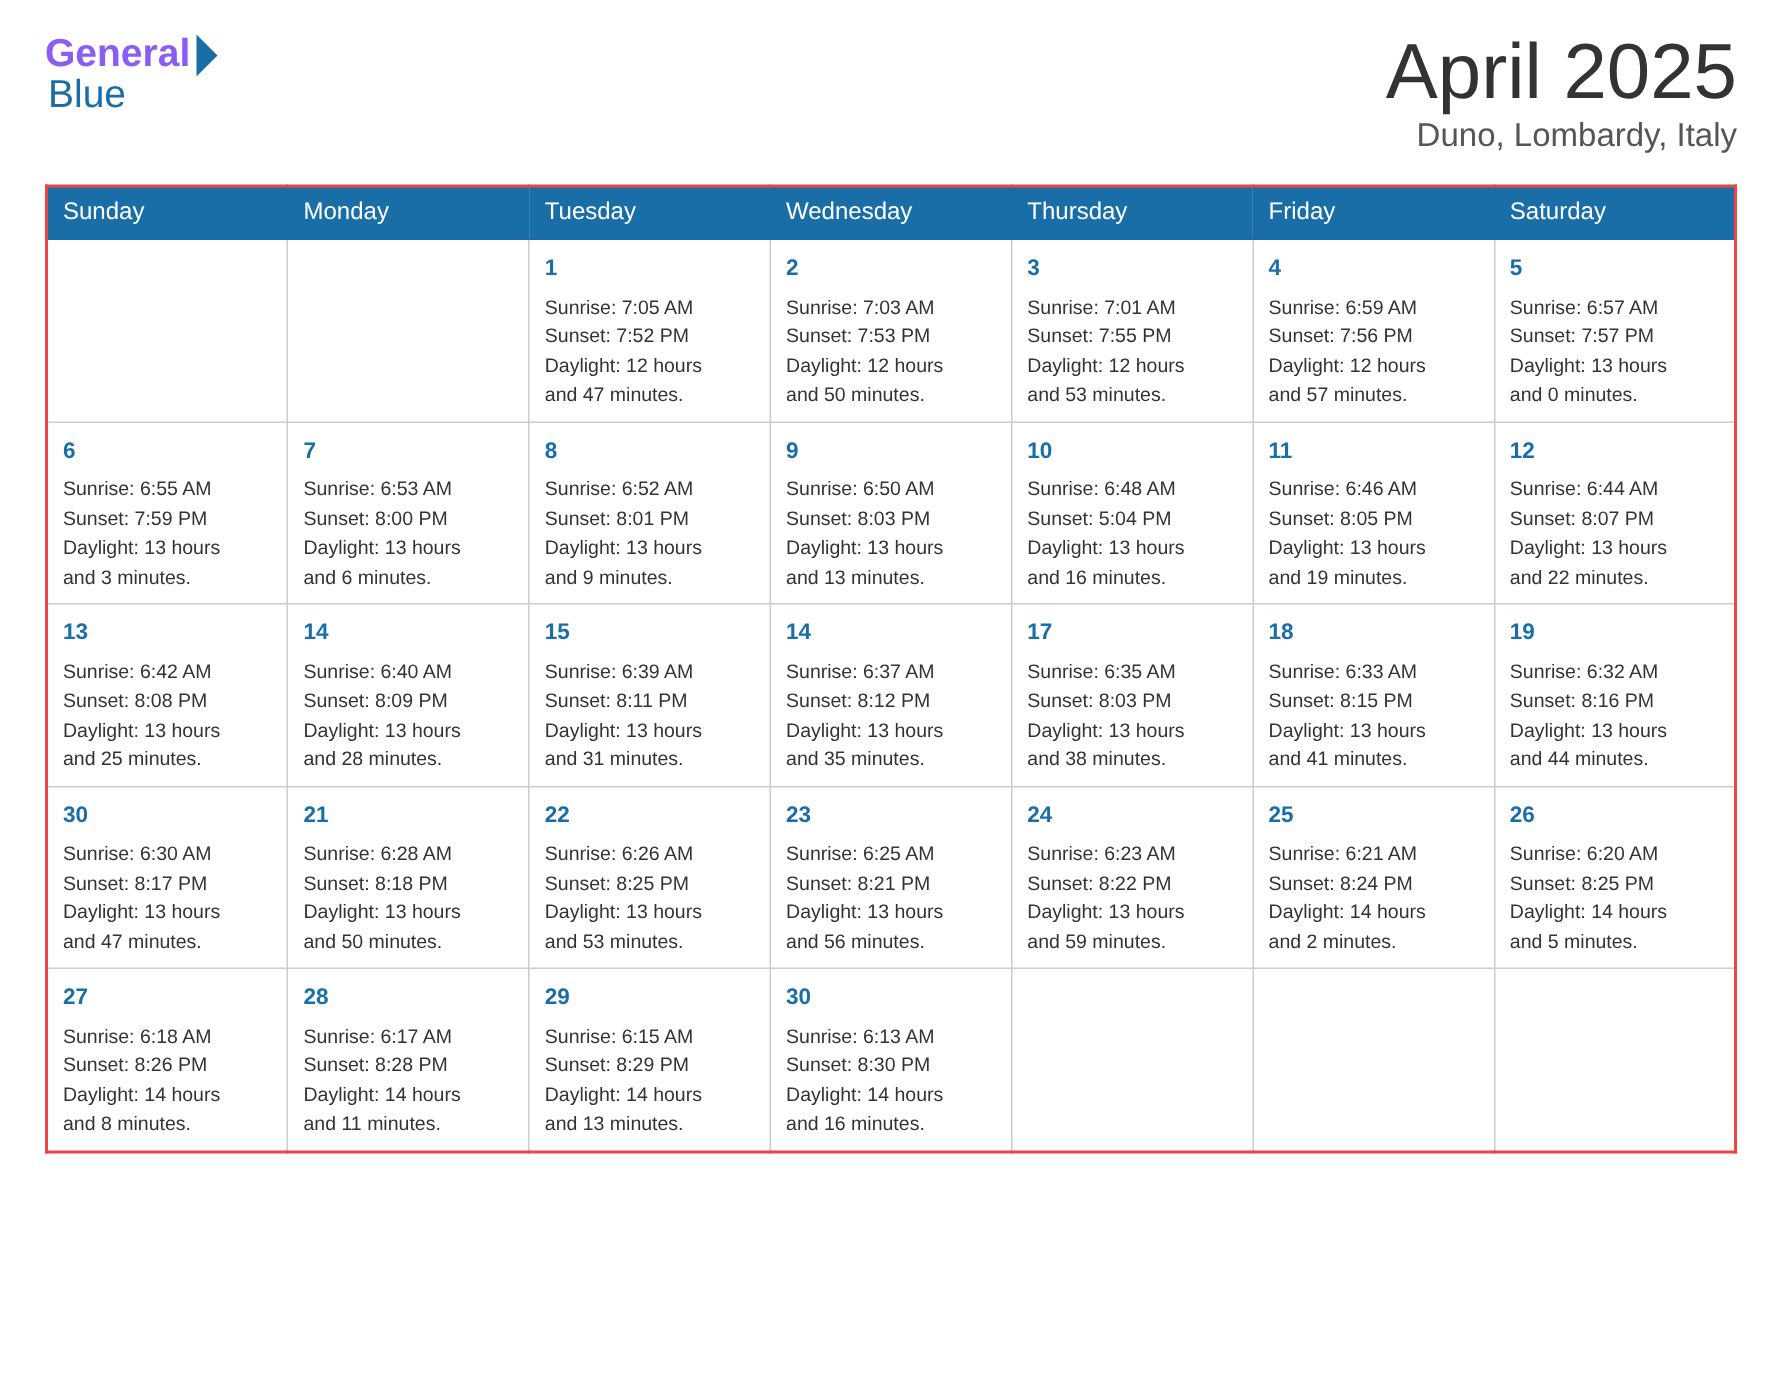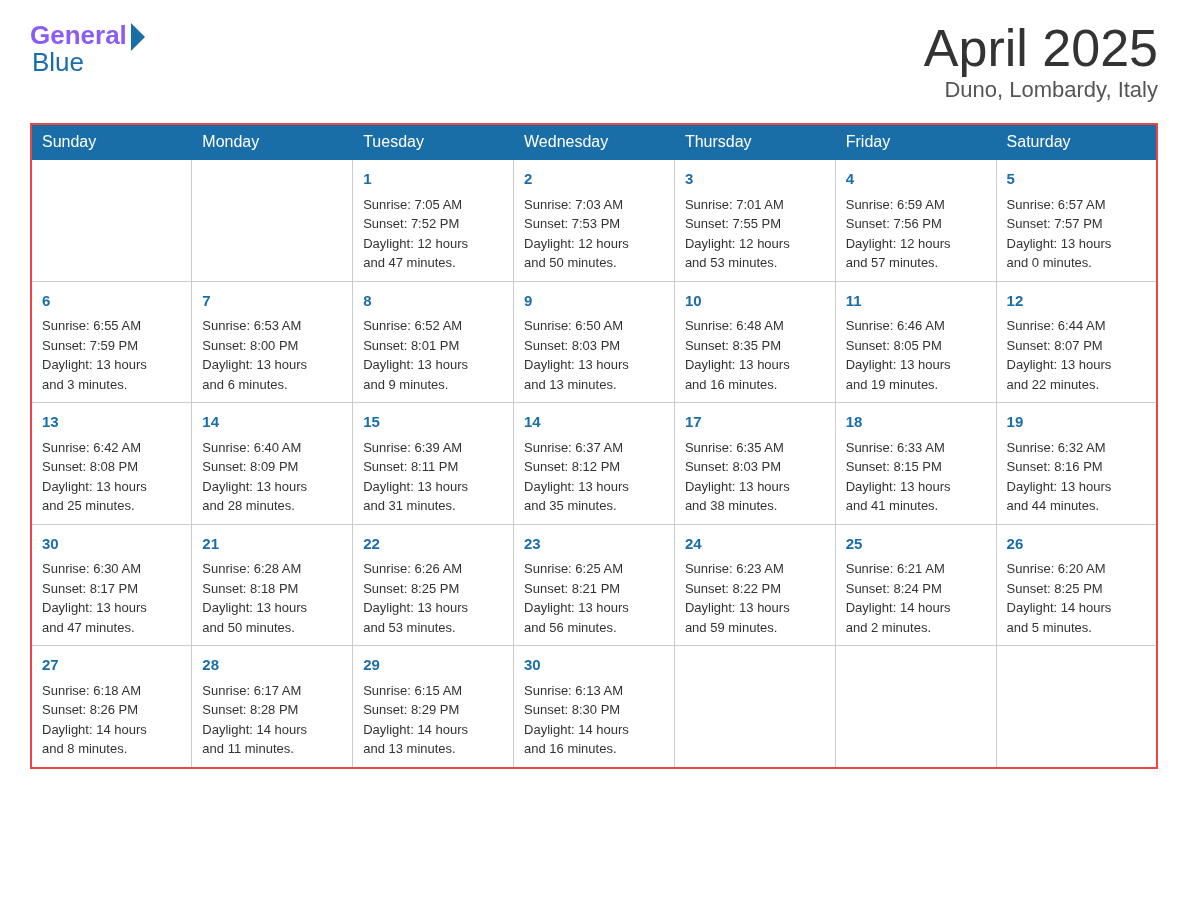--- a/index.html
+++ b/index.html
@@ -199,21 +199,21 @@
         <td>
           <span class="day-num">9</span>
           <div>Sunrise: 6:50 AM</div>
           <div>Sunset: 8:03 PM</div>
           <div>Daylight: 13 hours</div>
           <div>and 13 minutes.</div>
         </td>
         <td>
           <span class="day-num">10</span>
           <div>Sunrise: 6:48 AM</div>
-          <div>Sunset: 8:35 PM</div>
+          <div>Sunset: 5:04 PM</div>
           <div>Daylight: 13 hours</div>
           <div>and 16 minutes.</div>
         </td>
         <td>
           <span class="day-num">11</span>
           <div>Sunrise: 6:46 AM</div>
           <div>Sunset: 8:05 PM</div>
           <div>Daylight: 13 hours</div>
           <div>and 19 minutes.</div>
         </td>

